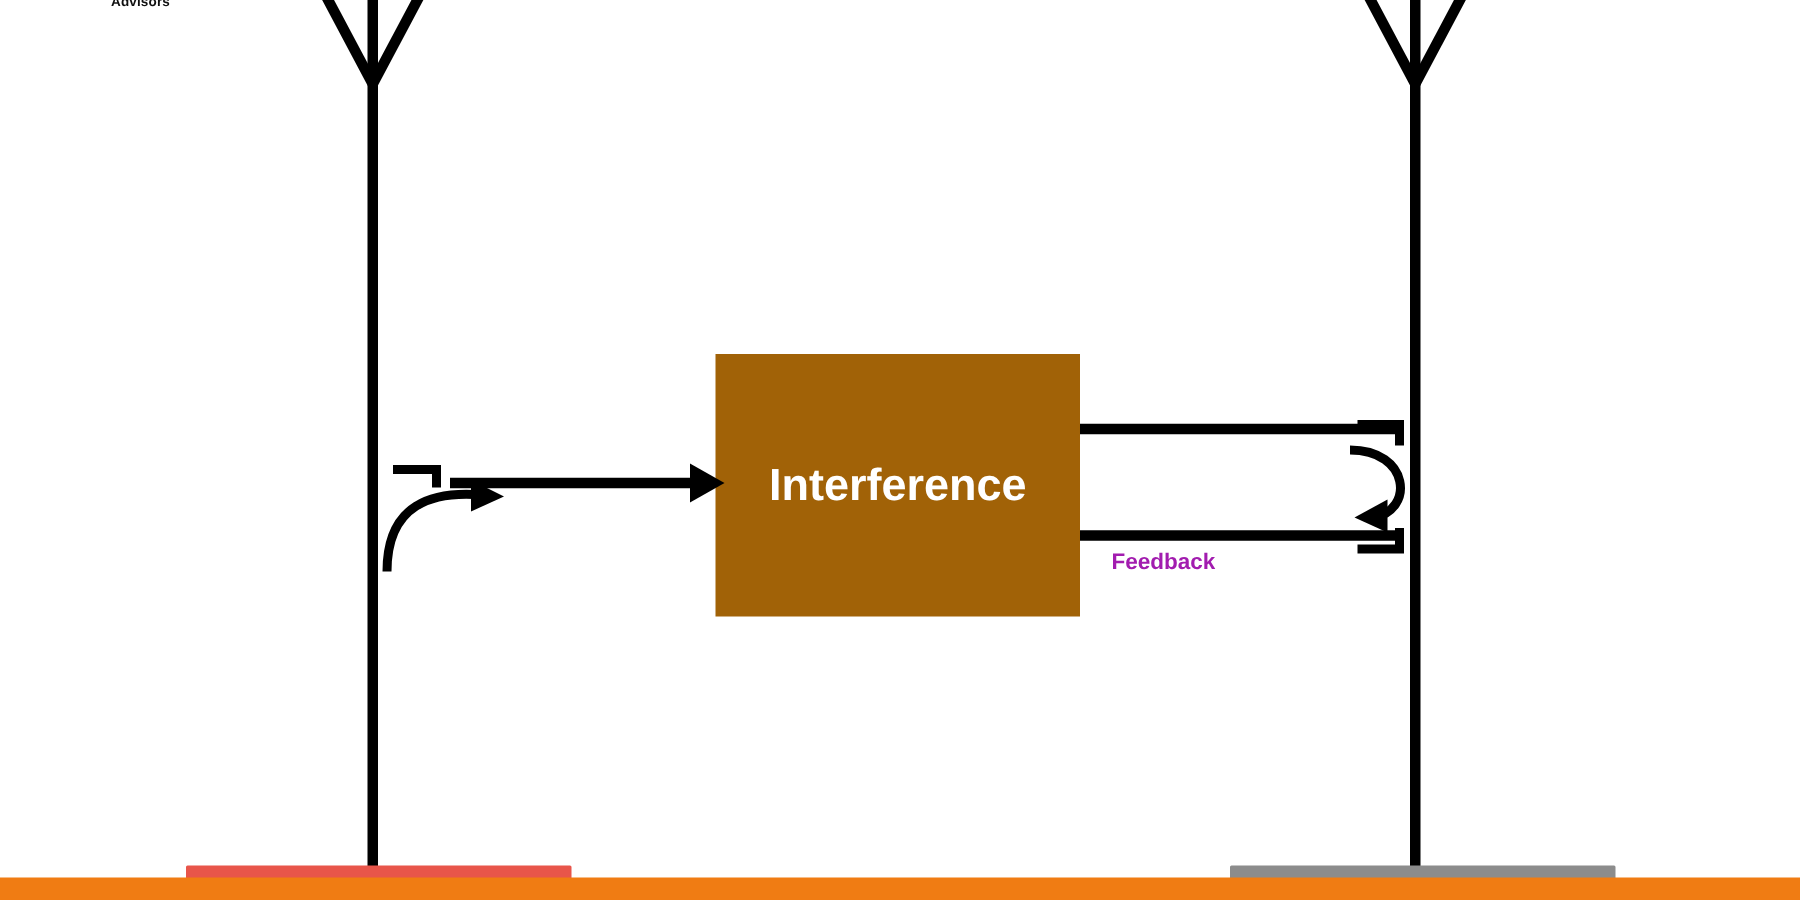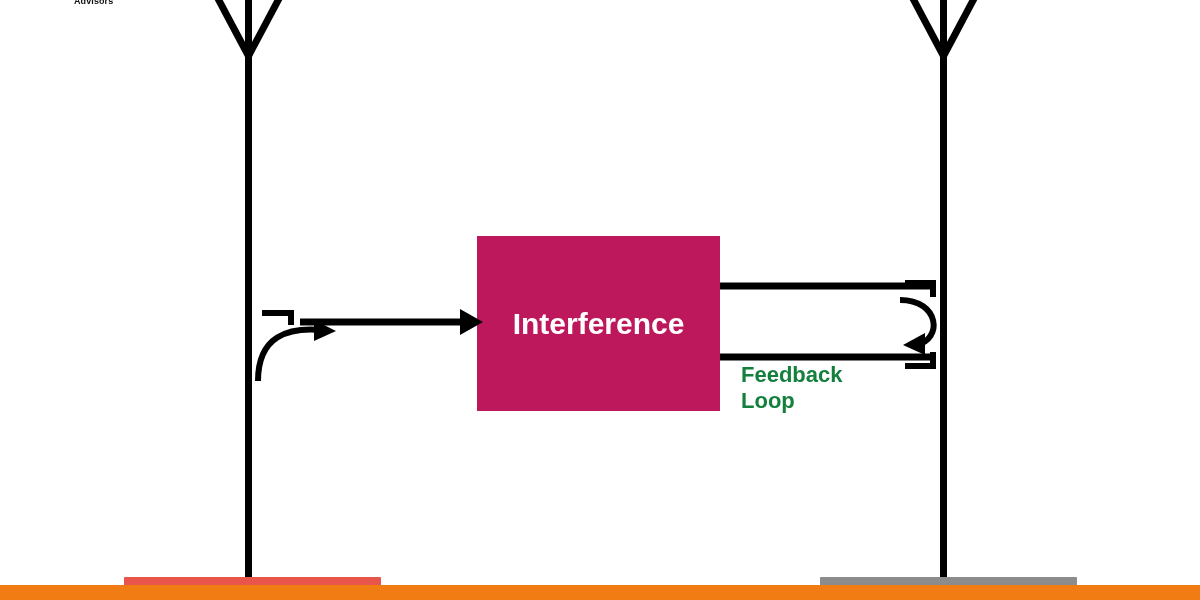--- a/index.html
+++ b/index.html
@@ -47,21 +47,21 @@
     border-radius: 1px;
   }
 
   
   .ics-box {
     position: absolute;
     left: 477px;
     top: 236px;
     width: 243px;
     height: 175px;
-    background: #be185d;
+    background: #a16207;
     display: flex;
     flex-direction: column;
     align-items: center;
     justify-content: center;
     box-sizing: border-box;
   }
   .ics-box span {
     display: block;
     color: #ffffff;
     font-family: "Liberation Sans", sans-serif;
@@ -71,23 +71,23 @@
     text-align: center;
     white-space: nowrap;
   }
 
   .feedback-label {
     position: absolute;
     left: 741px;
     top: 362px;
     width: 130px;
     font-family: "Liberation Sans", sans-serif;
-    font-size: 22px;
+    font-size: 15px;
     font-weight: 700;
-    color: #15803d;
+    color: #a21caf;
     line-height: 26px;
   }
 
   
   .bottom-bar {
     position: absolute;
     left: 0;
     top: 585px;
     width: 1200px;
     height: 15px;
@@ -145,21 +145,20 @@
 
     <line x1="720" y1="357" x2="933" y2="357" stroke="#000000" stroke-width="7"></line>
     <polyline points="905,366 933,366 933,352" fill="none" stroke="#000000" stroke-width="6"></polyline>
 
     <path d="M 900,300 C 940,300 943,340 916,345" fill="none" stroke="#000000" stroke-width="6"></path>
     <polygon points="925,333 903,345 925,355" fill="#000000"></polygon>
   </svg>
 
   <div class="feedback-label">
     <div>Feedback</div>
-    <div>Loop</div>
   </div>
 
   <div class="bottom-bar"></div>
   <div class="bar-strip">
     
     
     
     
   </div>
 

